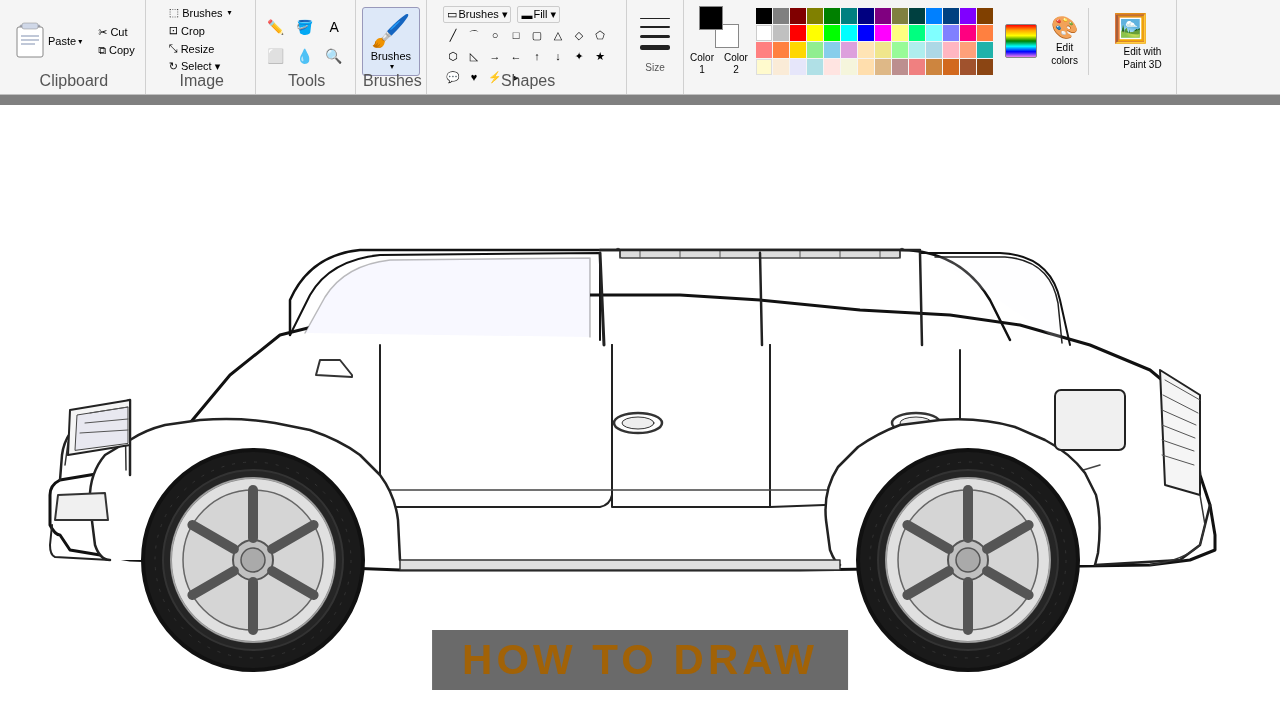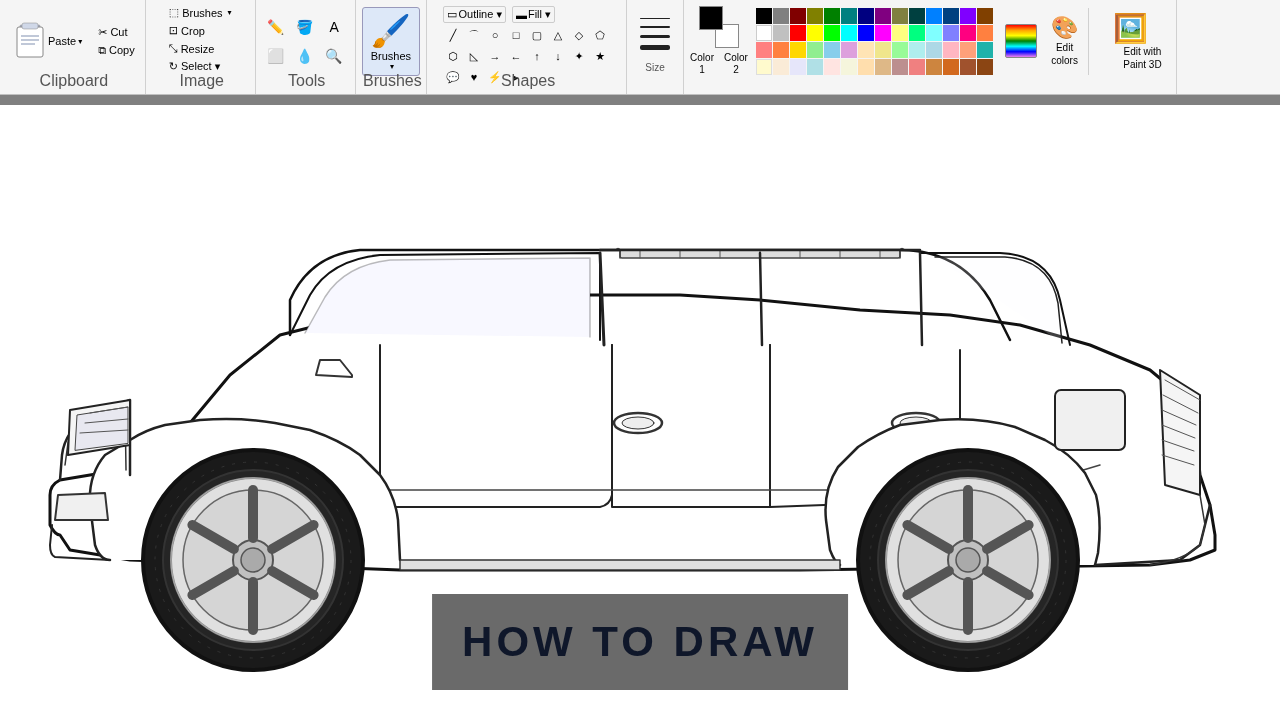--- a/index.html
+++ b/index.html
@@ -214,26 +214,26 @@
       width: 1280px;
       height: 615px;
     }
 
     .overlay-text {
       position: absolute;
       bottom: 30px;
       left: 50%;
       transform: translateX(-50%);
       background: rgba(80,80,80,0.85);
-      color: #0f172a;
+      color: #a16207;
       font-size: 42px;
       font-weight: 900;
       font-family: Arial Black, Arial, sans-serif;
       letter-spacing: 4px;
-      padding: 24px 30px;
+      padding: 6px 30px;
       white-space: nowrap;
       z-index: 10;
     }
 
     .dropdown-arrow {
       font-size: 8px;
       margin-left: 2px;
     }
   </style>
 </head>
@@ -323,21 +323,21 @@
       </div>
     </div>
     <span class="toolbar-group-label">Brushes</span>
   </div>
 
   <div class="toolbar-group" style="min-width:200px;">
     <div style="display:flex; flex-direction:column; padding-bottom:16px; flex:1;">
       <div style="display:flex; align-items:center; gap:6px; margin-bottom:2px; margin-top:2px;">
         <span style="font-size:11px; cursor:pointer; padding:1px 3px; border:1px solid #ccc; border-radius:2px; display:flex; align-items:center; gap:1px;">
           <span>▭</span>
-          <span>Outline ▾</span>
+          <span>Brushes ▾</span>
         </span>
         <span style="font-size:11px; cursor:pointer; padding:1px 3px; border:1px solid #ccc; border-radius:2px; display:flex; align-items:center; gap:1px;">
           <span>▬</span>
           <span>Fill ▾</span>
         </span>
       </div>
       <div class="shapes-grid" style="padding-bottom:0;">
         <div class="shape-btn">╱</div>
         <div class="shape-btn">⌒</div>
         <div class="shape-btn">○</div>

